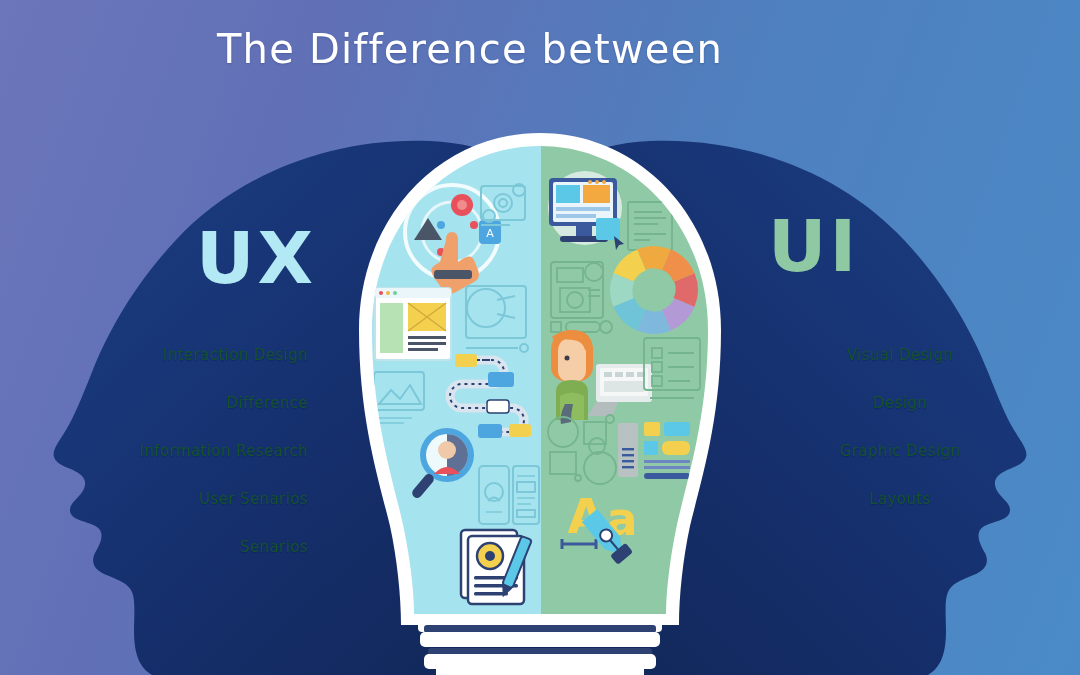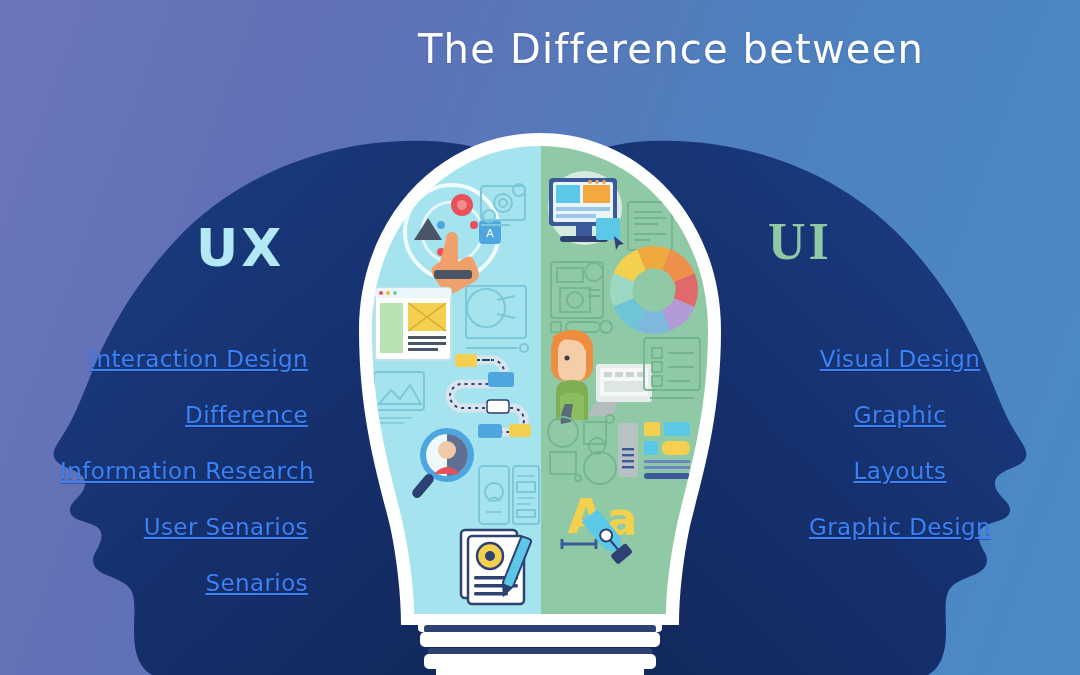--- a/index.html
+++ b/index.html
@@ -8,50 +8,49 @@
     font-family:"DejaVu Sans", sans-serif;
     background:linear-gradient(110deg,#6c76ba 0%,#6070b6 26%,#4f7fbe 58%,#4a8bc7 100%);
     position:relative;
   }
   #stage { position:absolute; inset:0; }
   svg.layer { position:absolute; left:0; top:0; width:1080px; height:675px; }
 
   
   .title {
     position:absolute; top:26px; left:0; width:924px;
-    text-align:right; color:#ffffff;
+    text-align:center; color:#ffffff;
     font-size:40px; letter-spacing:1.2px;
     font-family:"DejaVu Sans", sans-serif;
     font-weight:400;
     text-shadow:0 1px 2px rgba(20,30,80,.22);
     z-index:40;
     padding-left:16px;
   }
 
   
   .bighead {
     position:absolute; z-index:30;
-    font-size:52px; font-weight:700; letter-spacing:3px;
+    font-size:72px; font-weight:700; letter-spacing:3px;
     line-height:1;
     font-family:"DejaVu Sans", sans-serif;
   }
   #ux-heading { left:196px; top:222px; }
-  #ui-heading { left:768px; top:216px;font-family:Liberation Serif, serif; }
+  #ui-heading { left:768px; top:210px; }
 
   
   .termlist { position:absolute; z-index:30; }
   #ux-list { left:60px; top:348px; width:248px; text-align:right; }
   #ui-list { left:770px; top:348px; width:260px; text-align:center; }
   .term {
-    color:#3b82f6; font-size:23px; line-height:1;
+    color:#14532d; font-size:15px; line-height:1;
     margin-bottom:33px; letter-spacing:.4px;
     white-space:nowrap;
     font-family:"DejaVu Sans", sans-serif;
     text-shadow:0 1px 1px rgba(10,20,70,.35);
-    text-decoration:underline;
   }
   .term:last-child { margin-bottom:16px; }
 </style>
 </head>
 <body>
 
 <div id="stage">
 
   <svg class="layer" viewBox="0 0 1080 675">
     <defs>
@@ -390,18 +389,18 @@
   <div class="termlist" id="ux-list">
     <div class="term">Interaction Design</div>
     <div class="term">Difference</div>
     <div class="term">Information Research</div>
     <div class="term">User Senarios</div>
     <div class="term">Senarios</div>
   </div>
 
   <div class="termlist" id="ui-list">
     <div class="term">Visual Design</div>
-    <div class="term">Graphic</div>
+    <div class="term">Design</div>
+    <div class="term">Graphic Design</div>
     <div class="term">Layouts</div>
-    <div class="term">Graphic Design</div>
   </div>
 
 </div>
 
 </body></html>

